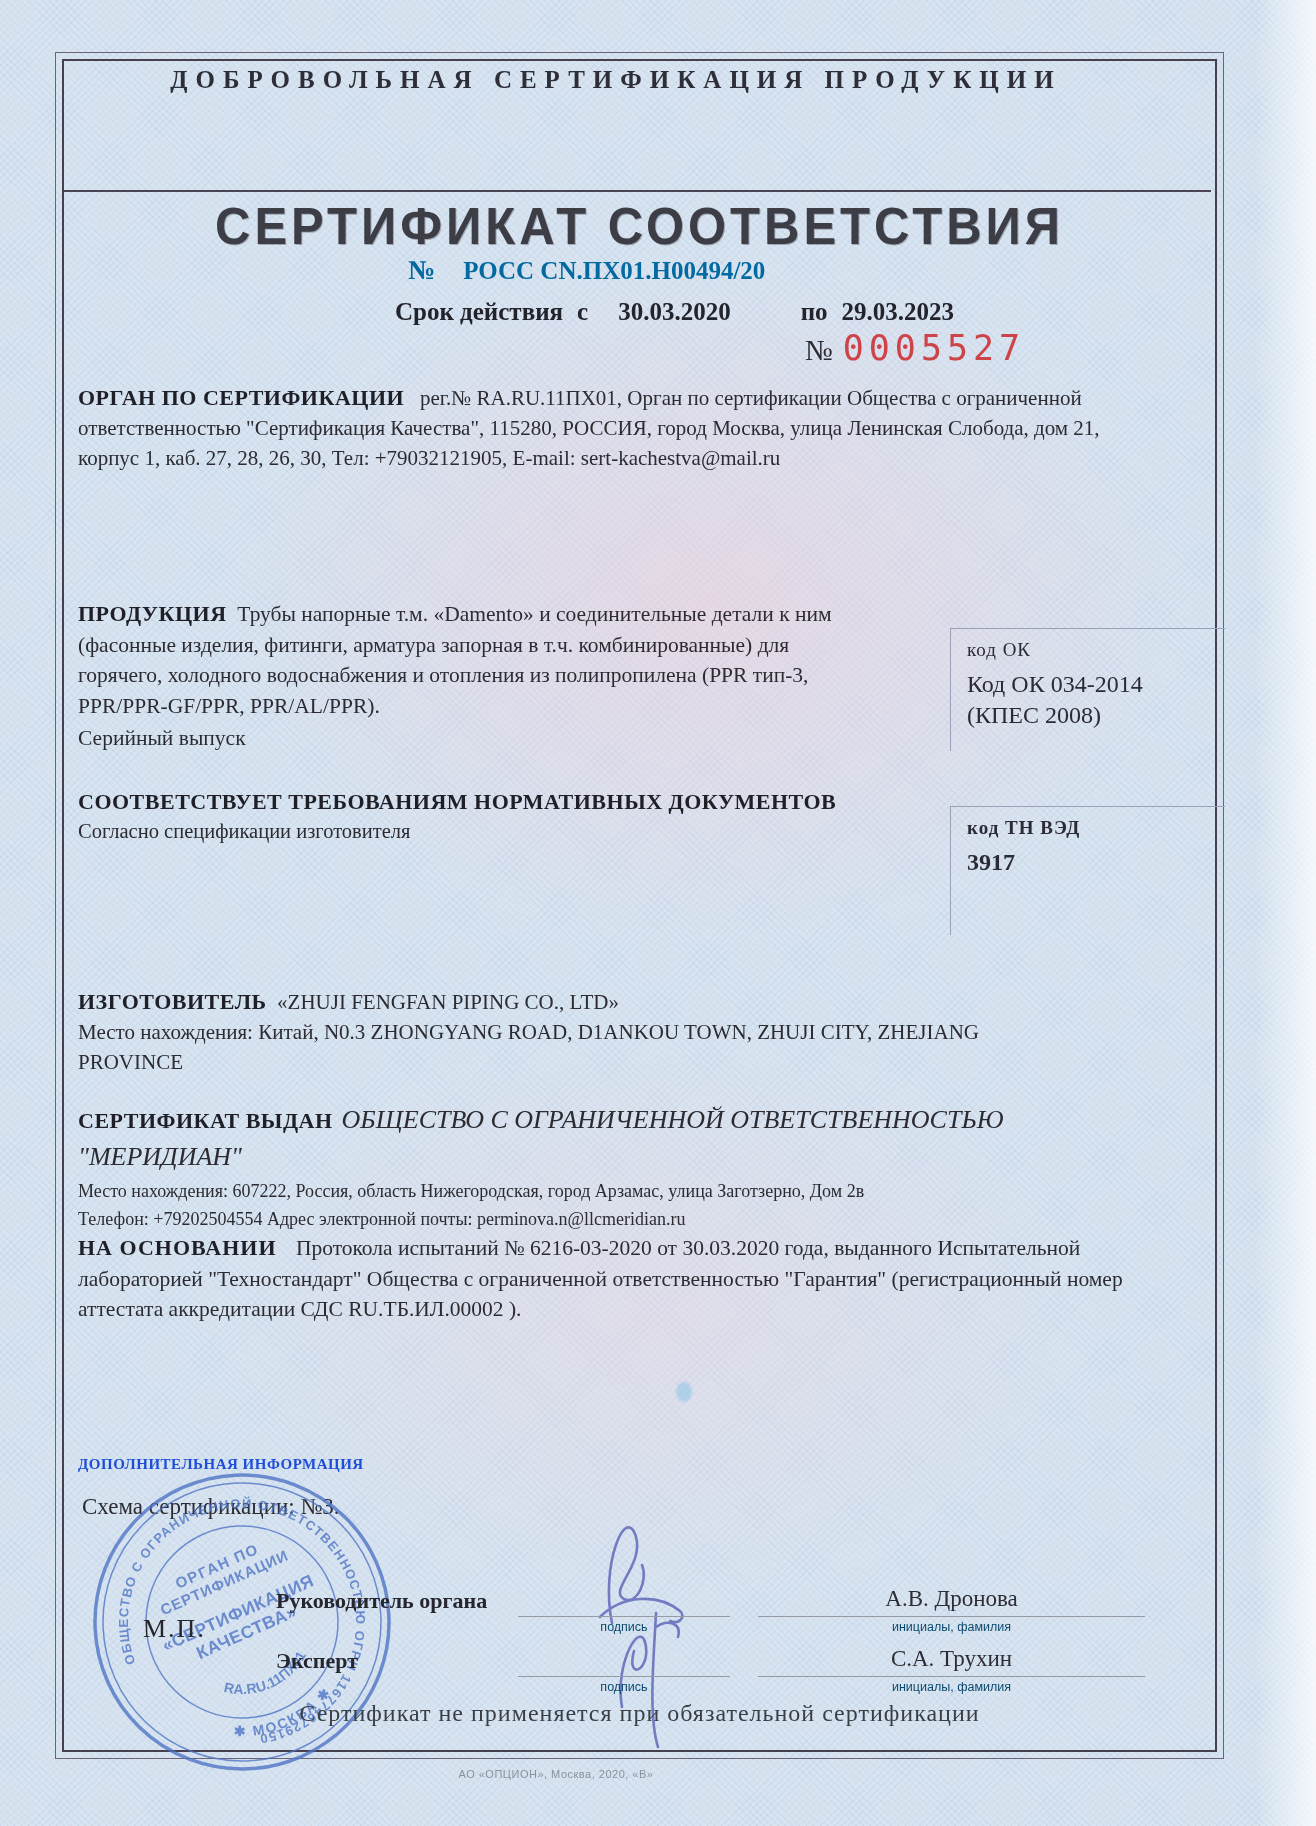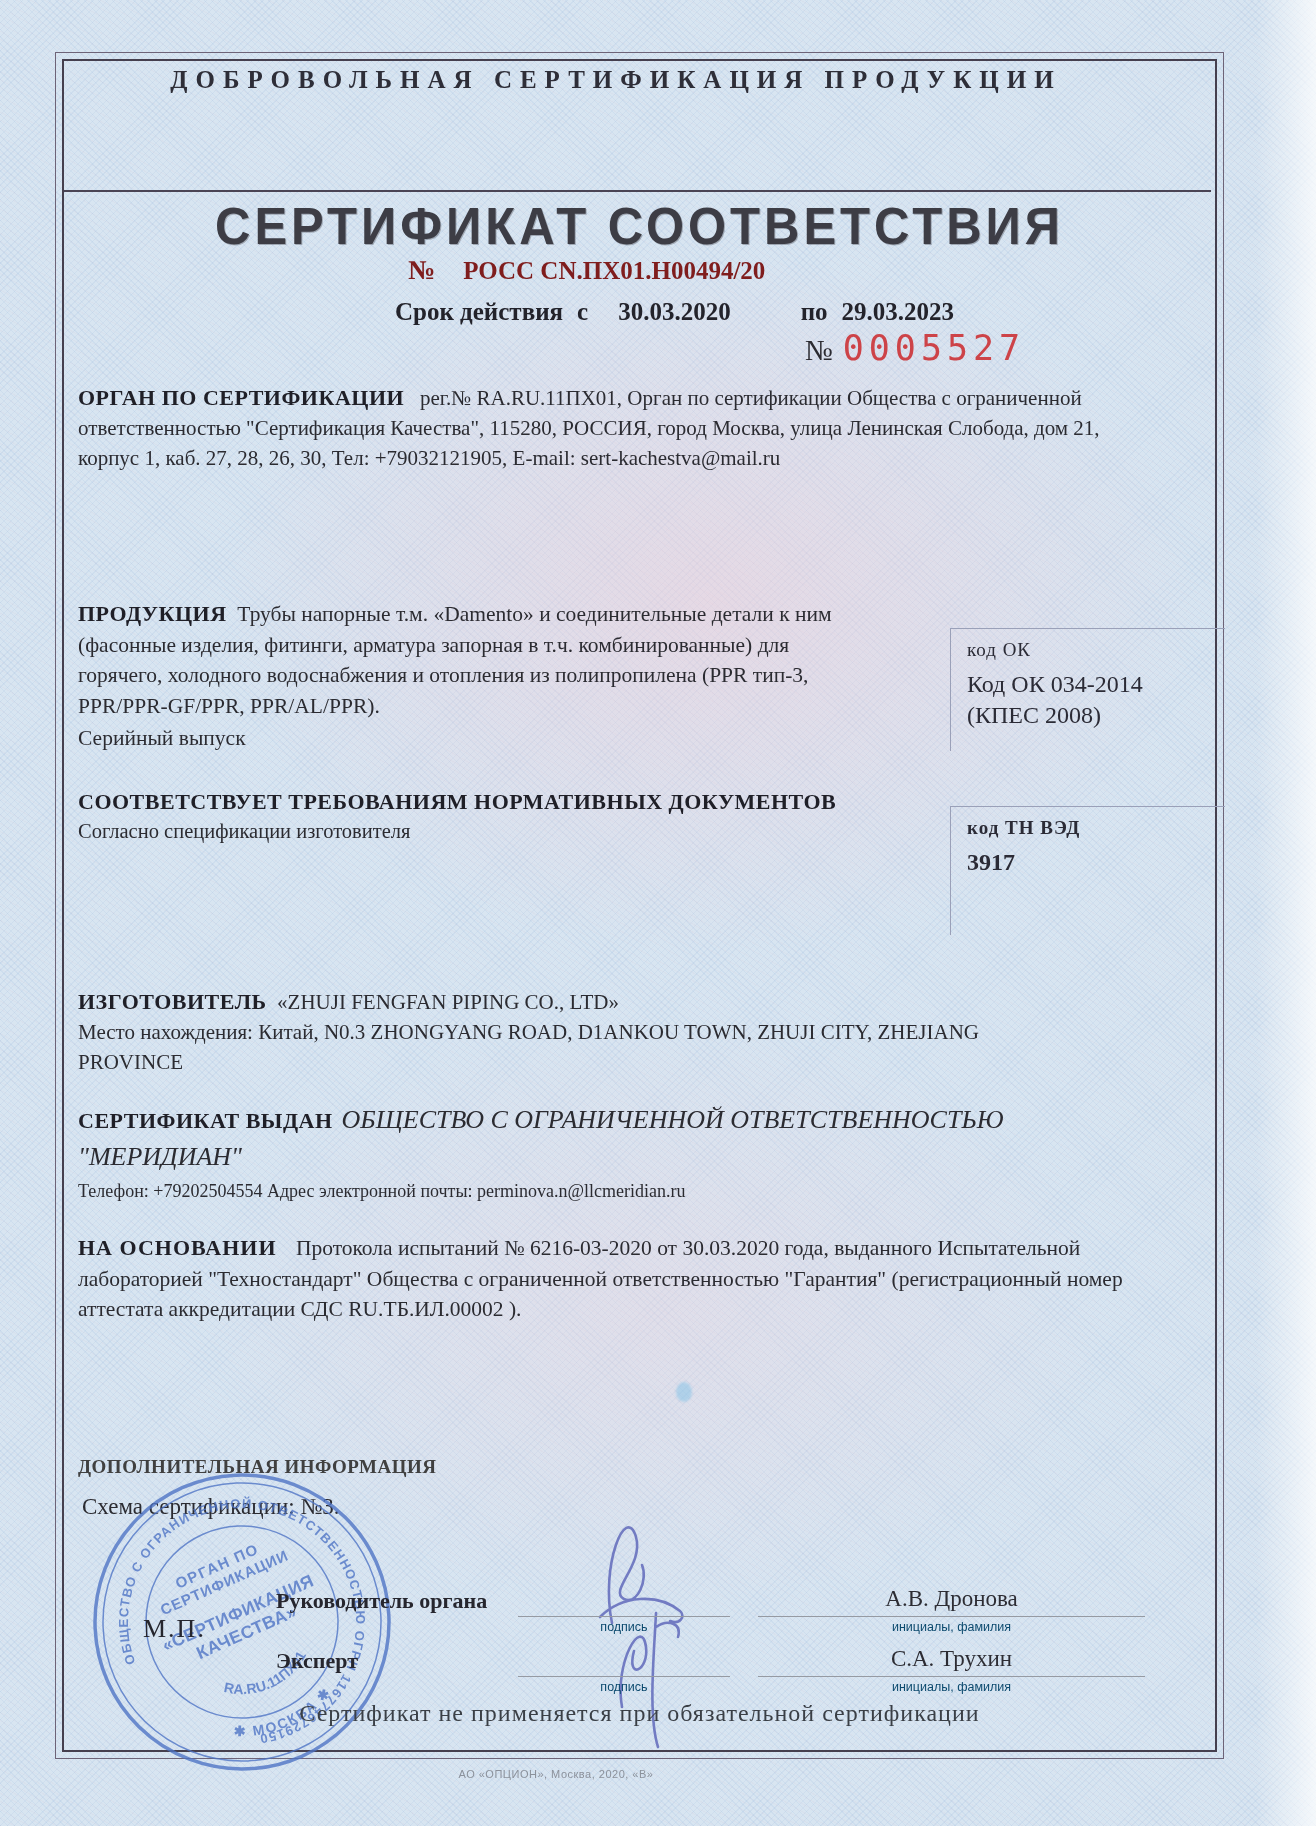--- a/index.html
+++ b/index.html
@@ -21,21 +21,21 @@
   .frame-inner{position:absolute;left:62px;top:59px;width:1151px;height:1689px;
     border:2.5px solid #453f4e;}
   .hdr-divider{position:absolute;left:64px;top:190px;width:1147px;height:0;
     border-top:2px solid #4a4454;}
   .doc-header{position:absolute;left:66px;top:66px;width:1100px;text-align:center;
     font-size:25px;font-weight:bold;letter-spacing:8px;color:#2e2e38;}
   .doc-title{position:absolute;left:66px;top:198px;width:1147px;text-align:center;
     font-family:"Liberation Sans", sans-serif;font-size:49px;font-weight:bold;
     letter-spacing:4px;color:#3d3d45;transform:scaleY(1.05);
     text-shadow:1px 1px 0 rgba(60,60,70,0.35);}
-  .cert-no-line{position:absolute;left:408px;top:255px;font-size:25px;font-weight:bold;color:#7f1d1d;}
+  .cert-no-line{position:absolute;left:408px;top:255px;font-size:25px;font-weight:bold;color:#0369a1;}
   .cert-no-line .nosign{font-size:27px;margin-right:28px;}
   .validity{position:absolute;left:395px;top:298px;font-size:25px;font-weight:bold;color:#23232b;}
   .validity span{margin-right:14px;}
   .validity .d1{margin-left:16px;margin-right:70px;}
   .blank-no{position:absolute;left:805px;top:328px;font-size:29px;color:#2b2b31;}
   .blank-no .digits{font-family:"DejaVu Sans Mono", monospace;font-size:35px;
     color:#cd4348;letter-spacing:5px;margin-left:10px;}
   .para{position:absolute;line-height:1.42;}
   .lbl{font-weight:bold;font-size:22px;color:#1f1f27;letter-spacing:0.5px;}
   .organ{left:78px;top:382px;width:1070px;font-size:21px;}
@@ -50,22 +50,22 @@
   .conforms{left:78px;top:786px;width:860px;font-size:20.5px;}
   .conforms .lbl{font-size:22px;}
   .manufacturer{left:78px;top:986px;width:1000px;font-size:21px;}
   .manufacturer .mfr-name{font-size:21px;}
   .issued{left:78px;top:1102px;width:1090px;font-size:18px;}
   .issued .lbl{font-size:22px;}
   .issued .org-name{font-size:26px;font-style:italic;}
   .issued .addr{margin-top:3px;font-size:18px;}
   .basis{left:78px;top:1232px;width:1085px;font-size:21.5px;}
   .basis .lbl{letter-spacing:1px;margin-right:14px;}
-  .additional-lbl{position:absolute;left:78px;top:1456px;font-size:19px;font-weight:bold;
-    letter-spacing:0.5px;color:#404040;}
+  .additional-lbl{position:absolute;left:78px;top:1456px;font-size:15px;font-weight:bold;
+    letter-spacing:0.5px;color:#1d4ed8;}
   .scheme{position:absolute;left:82px;top:1494px;font-size:23px;}
   .mp{position:absolute;left:143px;top:1614px;font-size:26px;letter-spacing:2px;color:#26262e;}
   .sig-row{position:absolute;left:276px;right:171px;display:flex;align-items:flex-end;}
   .sig-role{flex:0 0 242px;font-size:22px;font-weight:bold;color:#26262e;padding-bottom:20px;}
   .sig-cell{display:flex;flex-direction:column;}
   .sig-cell .line{border-bottom:1.5px solid #969aa2;height:0;}
   .sig-cell .cap{font-family:"Liberation Sans", sans-serif;font-size:12.5px;color:#0c4a6e;
     text-align:center;padding-top:3px;}
   .cell-sign{flex:0 0 212px;}
   .cell-name{flex:1;margin-left:28px;}
@@ -141,20 +141,21 @@
     <span class="mfr-name">«ZHUJI FENGFAN PIPING CO., LTD»</span>
   </div>
   <div>Место нахождения: Китай, N0.3 ZHONGYANG ROAD, D1ANKOU TOWN, ZHUJI CITY, ZHEJIANG PROVINCE</div>
 </div>
 
 <div class="para issued">
   <div>
     <span class="lbl">СЕРТИФИКАТ ВЫДАН</span>&nbsp;
     <span class="org-name">ОБЩЕСТВО С ОГРАНИЧЕННОЙ ОТВЕТСТВЕННОСТЬЮ "МЕРИДИАН"</span>
   </div>
+  <div class="addr">Место нахождения: 607222, Россия, область Нижегородская, город Арзамас, улица Заготзерно, Дом 2в</div>
   <div class="addr">Телефон: +79202504554 Адрес электронной почты: perminova.n@llcmeridian.ru</div>
 </div>
 
 <div class="para basis">
   <span class="lbl">НА ОСНОВАНИИ</span>
   <span>Протокола испытаний № 6216-03-2020 от 30.03.2020 года, выданного Испытательной лабораторией "Техностандарт" Общества с ограниченной ответственностью "Гарантия" (регистрационный номер аттестата аккредитации СДС RU.ТБ.ИЛ.00002 ).</span>
 </div>
 
 <div class="additional-lbl">ДОПОЛНИТЕЛЬНАЯ ИНФОРМАЦИЯ</div>
 <div class="scheme">Схема сертификации: №3.</div>

